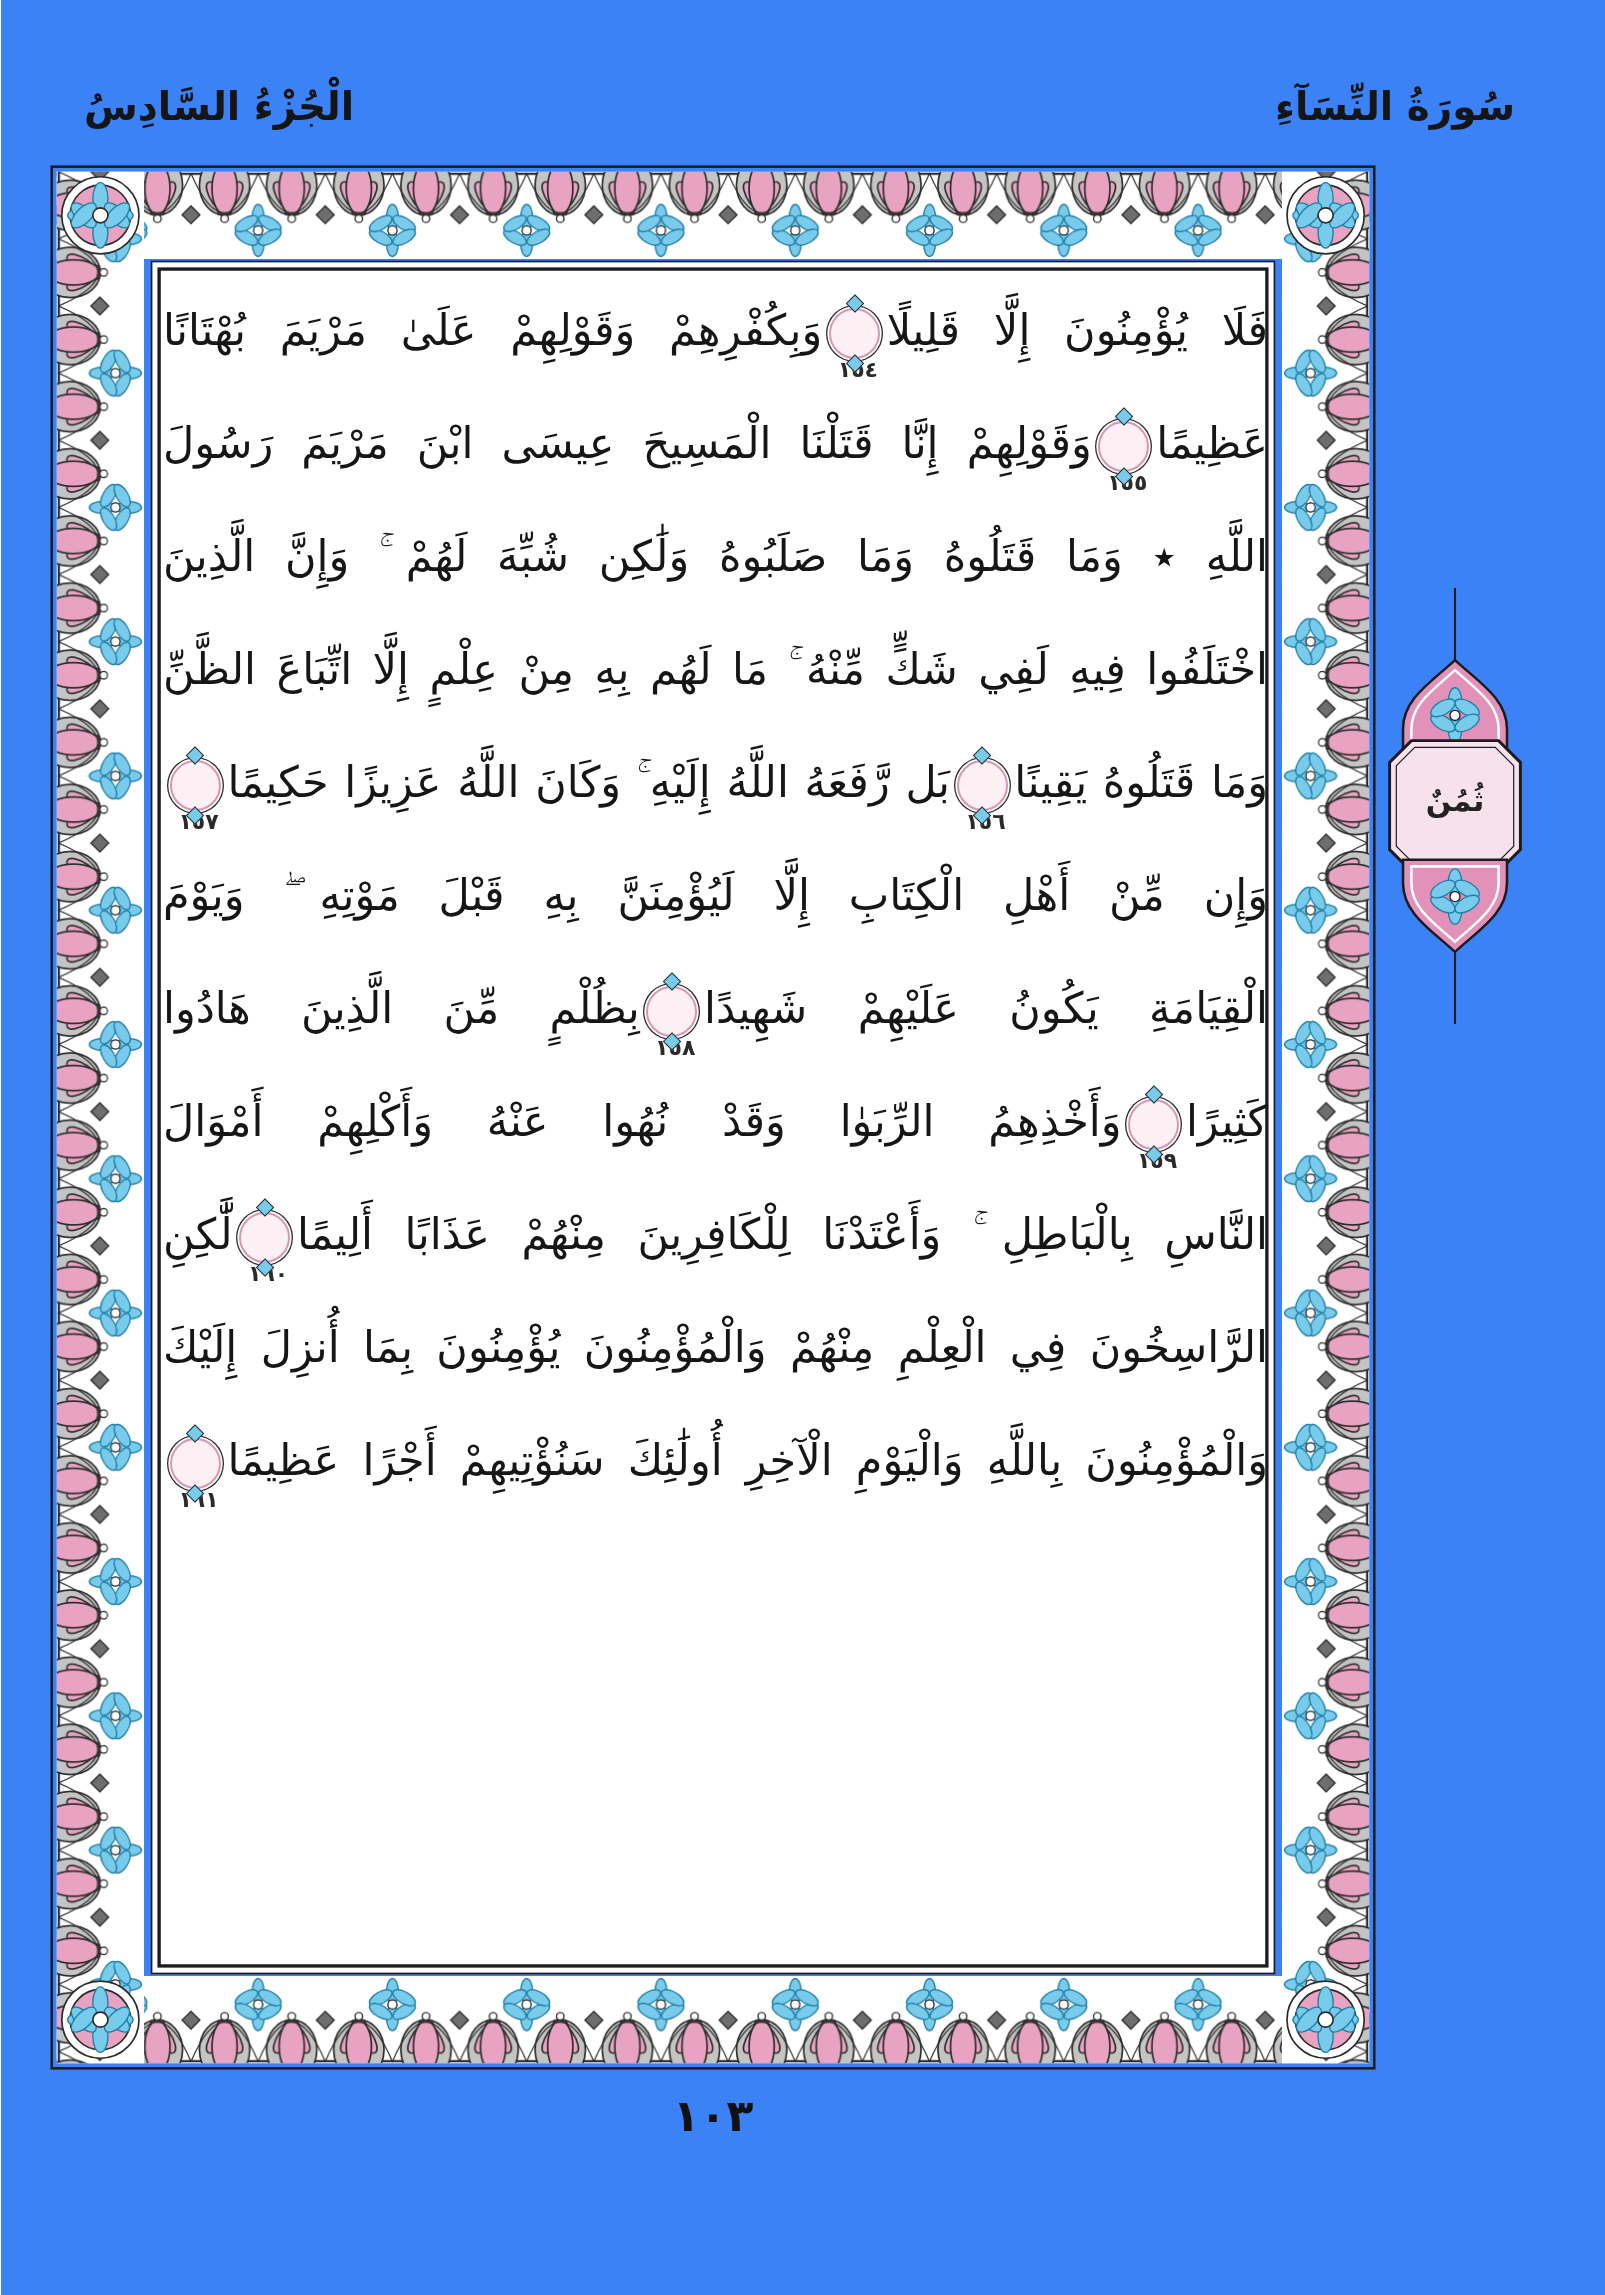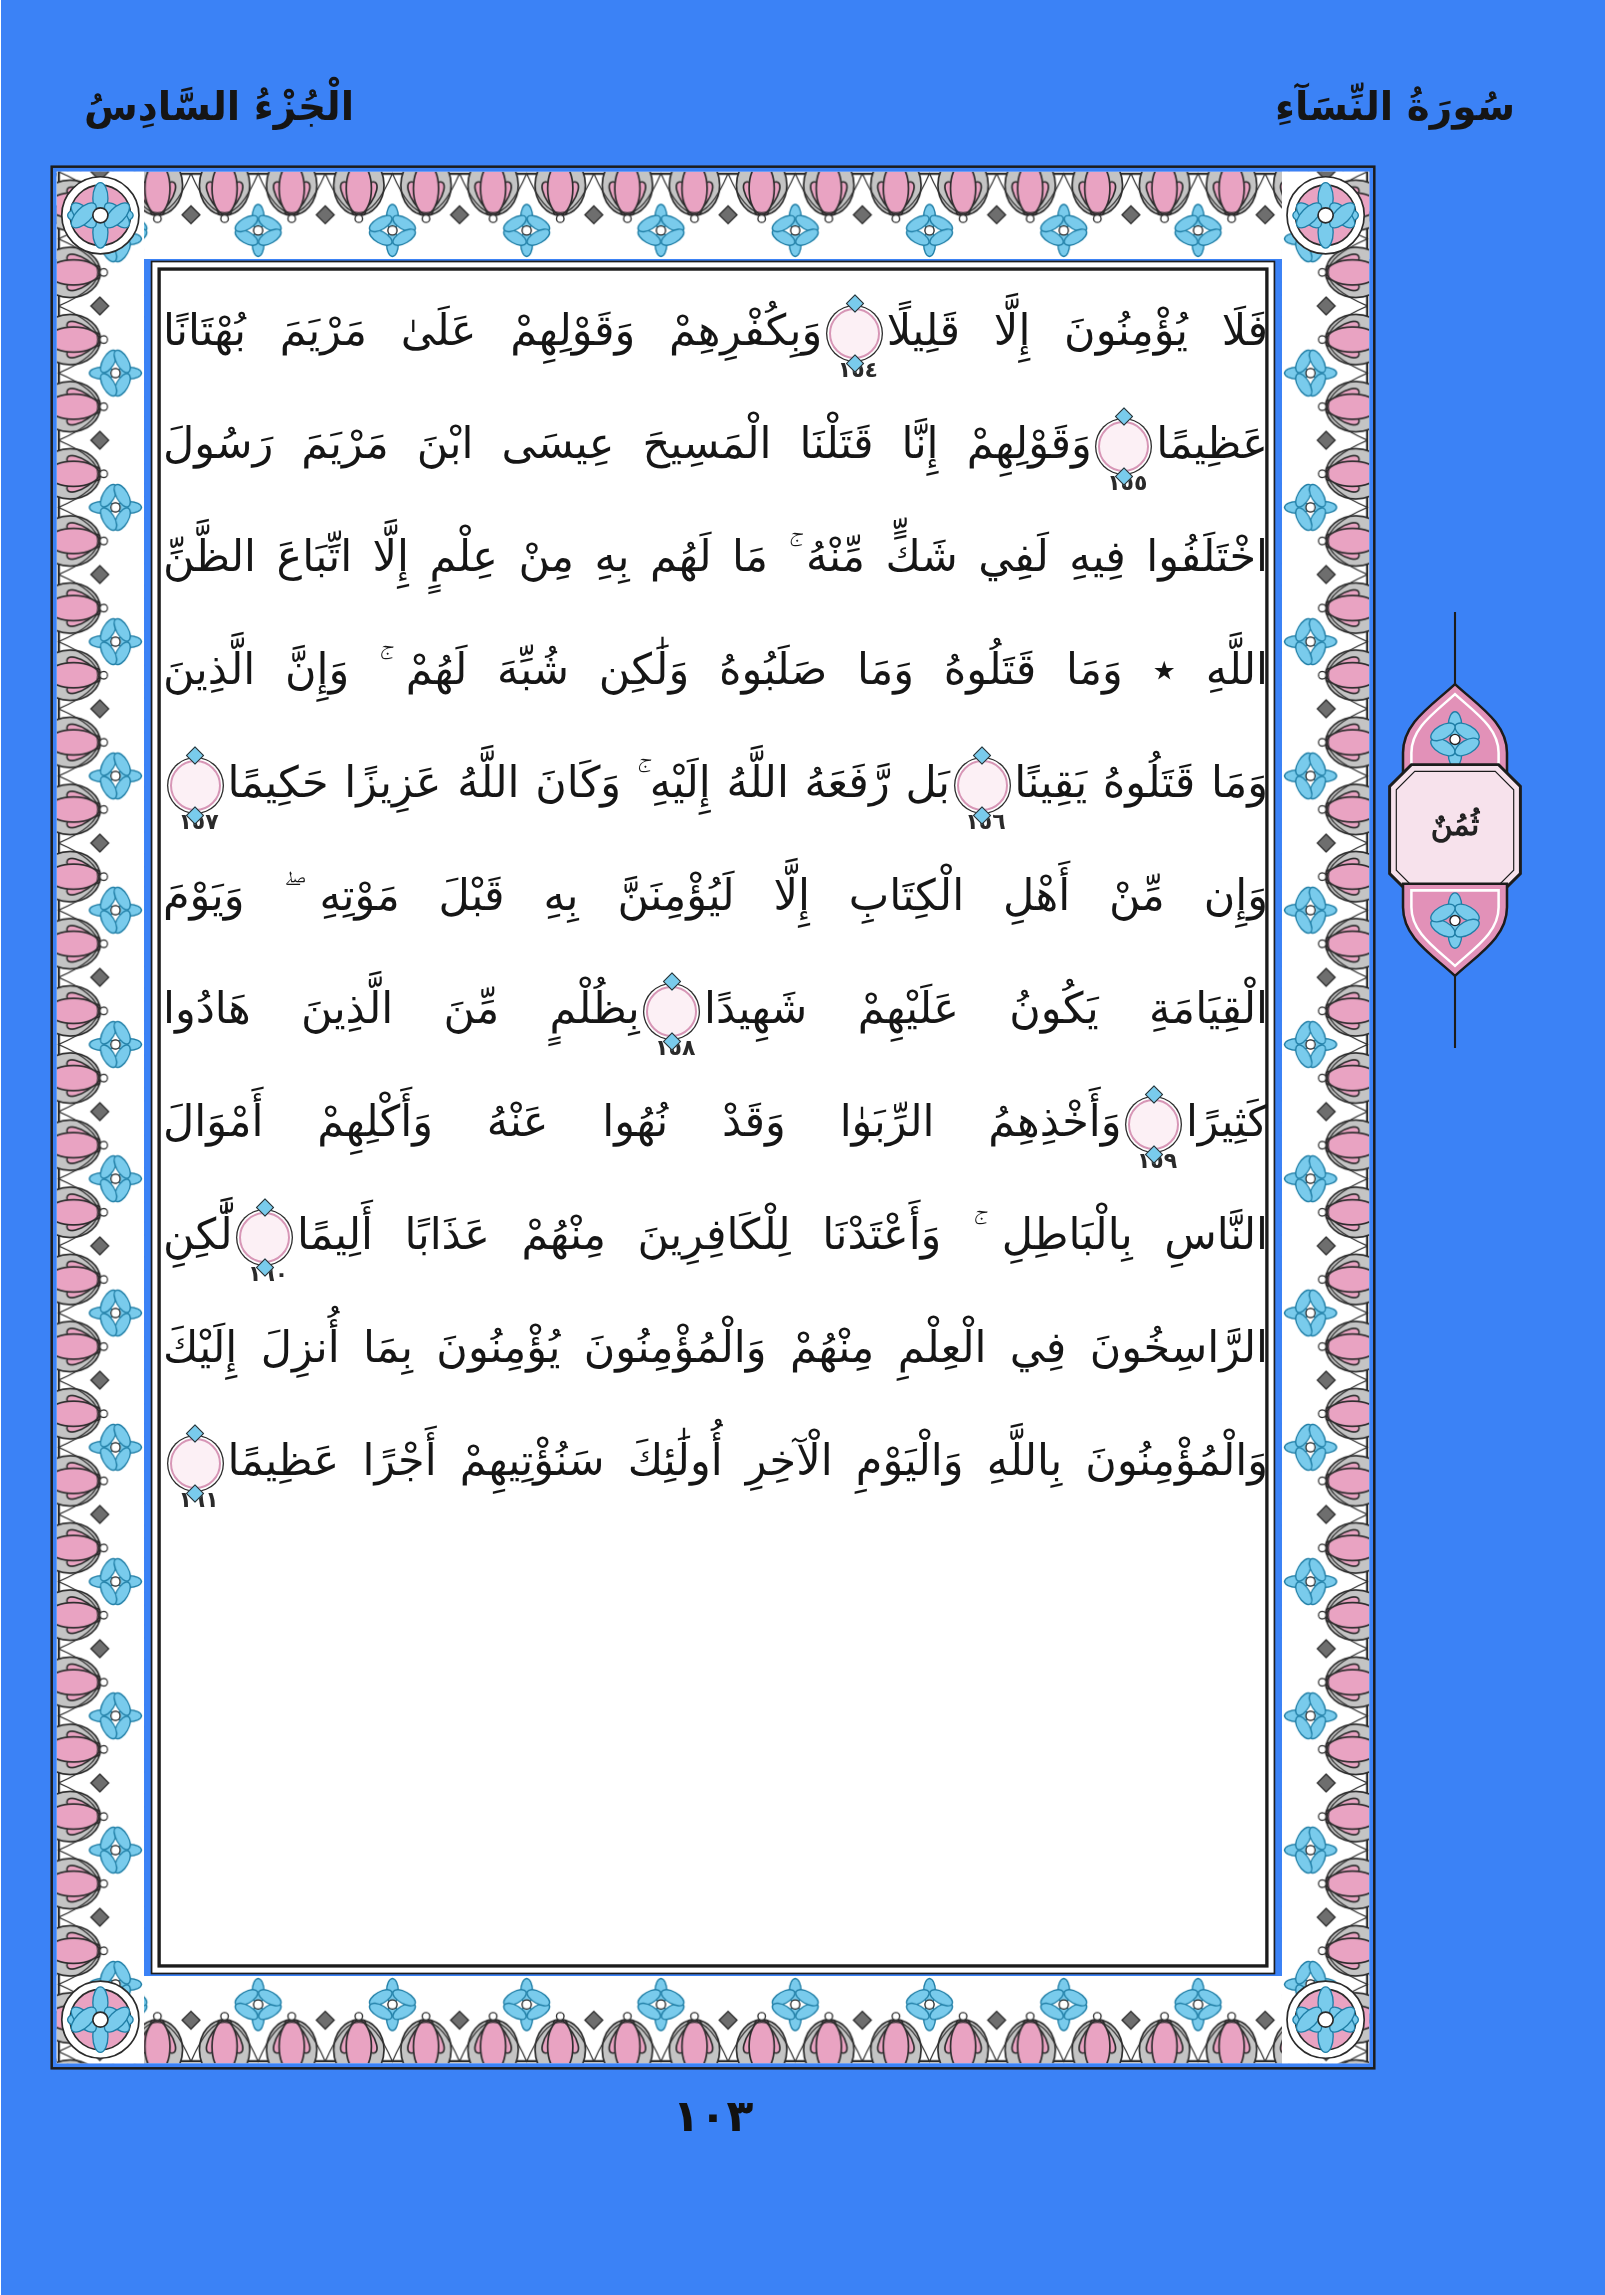--- a/index.html
+++ b/index.html
@@ -49,21 +49,21 @@
     transform:translateX(-50%) rotate(45deg);
   }
   .verse-marker::before{top:-13.4px;}
   .verse-marker::after{bottom:-13.4px;}
   .verse-num{
     display:inline-block;vertical-align:middle;line-height:42px;
     font-size:22px;font-weight:700;color:#2a2a2a;direction:rtl;
   }
 
   
-  .medallion{position:absolute;left:1371px;top:612px;width:168px;height:436px;font-family:Liberation Serif, serif;}
+  .medallion{position:absolute;left:1371px;top:588px;width:168px;height:436px;}
   .medallion-label{
     position:absolute;left:0;top:195px;width:168px;text-align:center;
     font-size:30px;font-weight:700;color:#222;direction:rtl;
   }
 
   
   .page-number{
     position:absolute;left:50px;top:2090px;width:1326px;text-align:center;
     font-size:44px;font-weight:700;color:#111;direction:rtl;
   }
@@ -167,22 +167,22 @@
       <use href="#cornerflower" transform="translate(1520,2210)"></use>
 
       <rect x="121" y="115" width="1338" height="2040" fill="#ffffff" stroke="#1c1c1c" stroke-width="2"></rect>
       <rect x="130" y="124" width="1320" height="2022" fill="none" stroke="#1c1c1c" stroke-width="4"></rect>
     </svg>
   </div>
 
   <div class="text-block">
       <div class="quran-line"><span class="ayah-text">فَلَا يُؤْمِنُونَ إِلَّا قَلِيلًا</span><span class="verse-marker"><span class="verse-num">١٥٤</span></span><span class="ayah-text">وَبِكُفْرِهِمْ وَقَوْلِهِمْ عَلَىٰ مَرْيَمَ بُهْتَانًا</span></div>
       <div class="quran-line"><span class="ayah-text">عَظِيمًا</span><span class="verse-marker"><span class="verse-num">١٥٥</span></span><span class="ayah-text">وَقَوْلِهِمْ إِنَّا قَتَلْنَا الْمَسِيحَ عِيسَى ابْنَ مَرْيَمَ رَسُولَ</span></div>
+      <div class="quran-line"><span class="ayah-text">اللَّهِ ٭ وَمَا قَتَلُوهُ وَمَا صَلَبُوهُ وَلَٰكِن شُبِّهَ لَهُمْ ۚ وَإِنَّ الَّذِينَ</span></div>
       <div class="quran-line"><span class="ayah-text">اخْتَلَفُوا فِيهِ لَفِي شَكٍّ مِّنْهُ ۚ مَا لَهُم بِهِ مِنْ عِلْمٍ إِلَّا اتِّبَاعَ الظَّنِّ</span></div>
-      <div class="quran-line"><span class="ayah-text">اللَّهِ ٭ وَمَا قَتَلُوهُ وَمَا صَلَبُوهُ وَلَٰكِن شُبِّهَ لَهُمْ ۚ وَإِنَّ الَّذِينَ</span></div>
       <div class="quran-line"><span class="ayah-text">وَمَا قَتَلُوهُ يَقِينًا</span><span class="verse-marker"><span class="verse-num">١٥٦</span></span><span class="ayah-text">بَل رَّفَعَهُ اللَّهُ إِلَيْهِ ۚ وَكَانَ اللَّهُ عَزِيزًا حَكِيمًا</span><span class="verse-marker"><span class="verse-num">١٥٧</span></span></div>
       <div class="quran-line"><span class="ayah-text">وَإِن مِّنْ أَهْلِ الْكِتَابِ إِلَّا لَيُؤْمِنَنَّ بِهِ قَبْلَ مَوْتِهِ ۖ وَيَوْمَ</span></div>
       <div class="quran-line"><span class="ayah-text">الْقِيَامَةِ يَكُونُ عَلَيْهِمْ شَهِيدًا</span><span class="verse-marker"><span class="verse-num">١٥٨</span></span><span class="ayah-text">بِظُلْمٍ مِّنَ الَّذِينَ هَادُوا</span></div>
       <div class="quran-line"><span class="ayah-text">كَثِيرًا</span><span class="verse-marker"><span class="verse-num">١٥٩</span></span><span class="ayah-text">وَأَخْذِهِمُ الرِّبَوٰا وَقَدْ نُهُوا عَنْهُ وَأَكْلِهِمْ أَمْوَالَ</span></div>
       <div class="quran-line"><span class="ayah-text">النَّاسِ بِالْبَاطِلِ ۚ وَأَعْتَدْنَا لِلْكَافِرِينَ مِنْهُمْ عَذَابًا أَلِيمًا</span><span class="verse-marker"><span class="verse-num">١٦٠</span></span><span class="ayah-text">لَّٰكِنِ</span></div>
       <div class="quran-line"><span class="ayah-text">الرَّاسِخُونَ فِي الْعِلْمِ مِنْهُمْ وَالْمُؤْمِنُونَ يُؤْمِنُونَ بِمَا أُنزِلَ إِلَيْكَ</span></div>
       <div class="quran-line"><span class="ayah-text">وَالْمُؤْمِنُونَ بِاللَّهِ وَالْيَوْمِ الْآخِرِ أُولَٰئِكَ سَنُؤْتِيهِمْ أَجْرًا عَظِيمًا</span><span class="verse-marker"><span class="verse-num">١٦١</span></span></div>
     </div>
 
   <div class="medallion">

